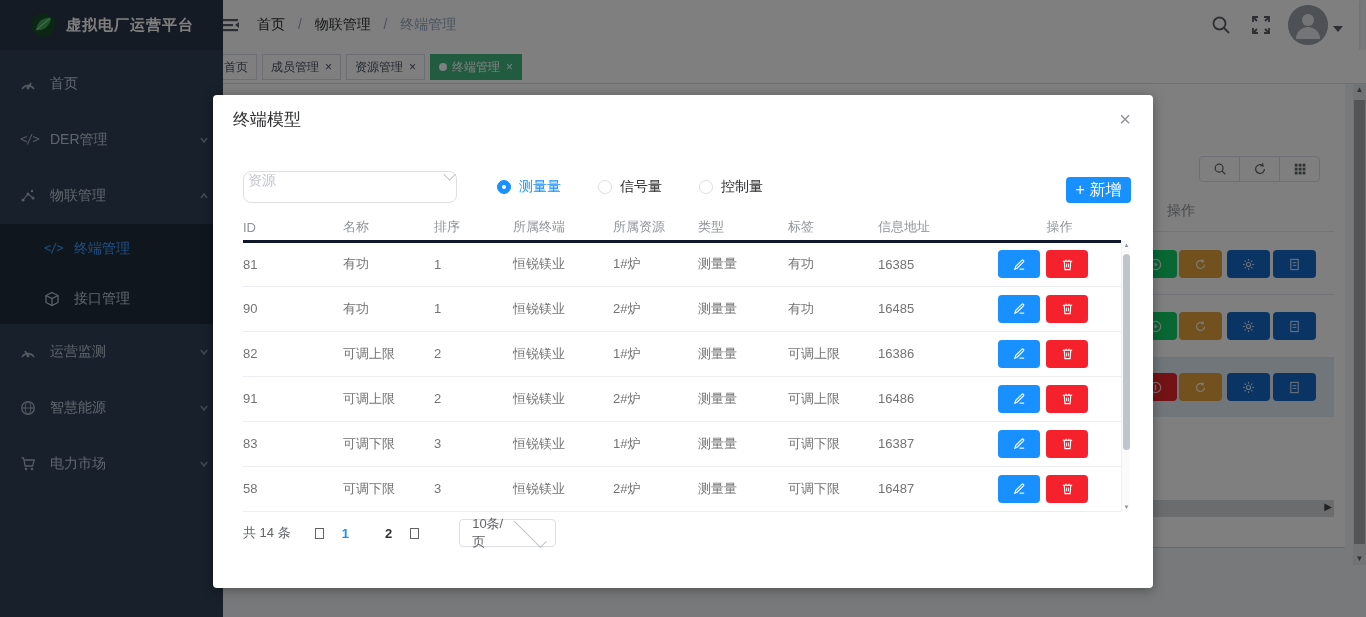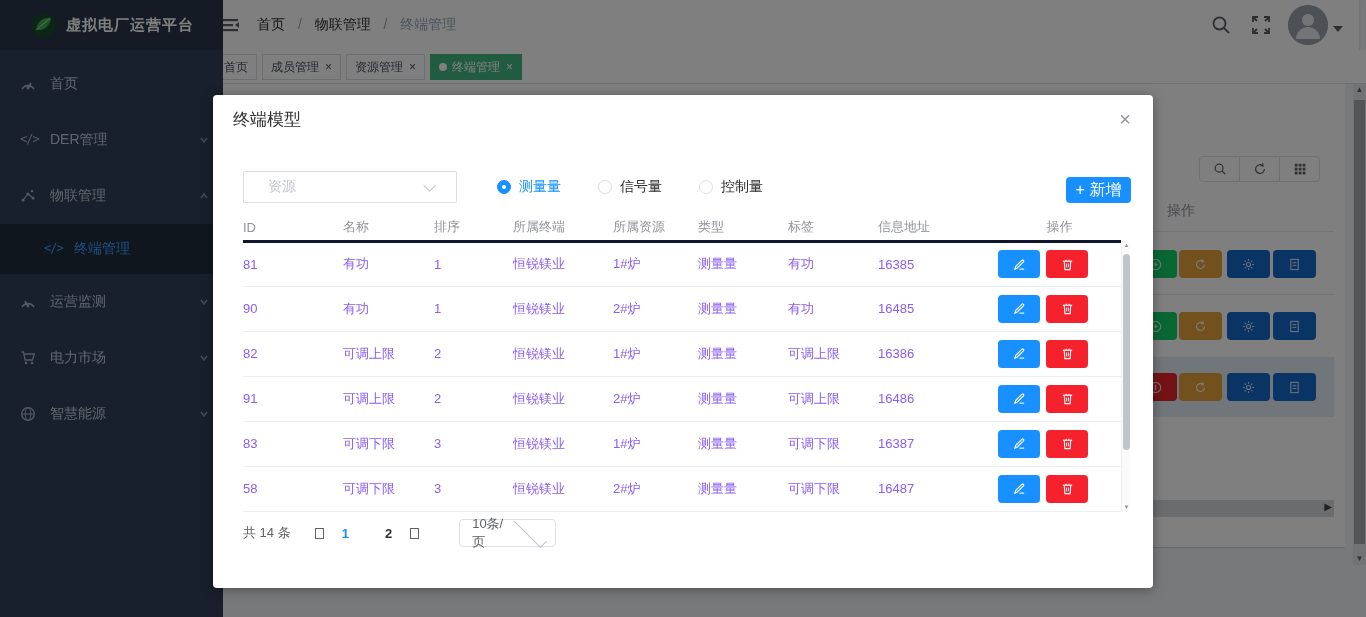--- a/index.html
+++ b/index.html
@@ -58,38 +58,38 @@
   .page-scrollbar .ps-up { position:absolute; top:1px; left:0; width:13px; text-align:center; font-size:8px; color:#606266; cursor:pointer; }
   .page-scrollbar .ps-down { position:absolute; bottom:2px; left:0; width:13px; text-align:center; font-size:8px; color:#606266; cursor:pointer; }
   .page-scrollbar .ps-thumb { position:absolute; top:16px; left:1px; width:11px; height:444px; background:#a6a8ab; cursor:pointer; }
 
   
   .overlay { position:absolute; left:0; top:0; width:1366px; height:617px; background:rgba(0,0,0,0.5); z-index:5; }
   .modal { position:absolute; left:213px; top:95px; width:940px; height:493px; background:#fff; border-radius:4px; box-shadow:0 2px 12px rgba(0,0,0,0.35); z-index:6; }
   .modal-title { position:absolute; left:20px; top:13px; font-size:17px; color:#303133; }
   .modal-close { position:absolute; left:900px; top:12px; width:24px; height:24px; font-size:20px; color:#909399; text-align:center; line-height:24px; cursor:pointer; }
 
-  .m-select { position:absolute; left:30px; top:76px; width:214px; height:32px; border:1px solid #dcdfe6; border-radius:1px; display:flex; align-items:center; padding:0 24px; cursor:pointer; }
+  .m-select { position:absolute; left:30px; top:76px; width:214px; height:32px; border:1px solid #dcdfe6; border-radius:8px; display:flex; padding:0 4px; cursor:pointer; }
   .m-select .placeholder { color:#c0c4cc; font-size:14px; flex:1; }
   .chev-down { width:9px; height:9px; border-right:1.5px solid #c0c4cc; border-bottom:1.5px solid #c0c4cc; transform:rotate(45deg) translateY(-3px); }
 
   .radio-group { position:absolute; left:284px; top:76px; height:32px; display:flex; align-items:center; gap:37px; }
   .radio-item { display:flex; align-items:center; cursor:pointer; }
   .radio-dot { width:14px; height:14px; border-radius:50%; border:1px solid #dcdfe6; background:#fff; margin-right:8px; position:relative; }
   .radio-item.checked .radio-dot { background:#1890ff; border-color:#1890ff; }
   .radio-item.checked .radio-dot::after { content:""; position:absolute; left:4px; top:4px; width:4px; height:4px; border-radius:50%; background:#fff; }
   .radio-label { font-size:14px; color:#303133; }
   .radio-item.checked .radio-label { color:#1890ff; }
 
   .add-btn { position:absolute; left:853px; top:82px; width:65px; height:26px; background:#1890ff; border:none; border-radius:4px; color:#fff; font-size:16px; cursor:pointer; }
 
   .m-table { position:absolute; left:30px; top:120px; width:887px; }
   table.grid { border-collapse:collapse; table-layout:fixed; width:878px; }
   table.grid th { height:26px; text-align:left; font-size:13px; color:#909399; font-weight:500; border-bottom:3px solid #0f172a; }
-  table.grid td { height:45px; font-size:13px; color:#8b5cf6; border-bottom:1px solid #ebeef5; }
+  table.grid td { height:45px; font-size:13px; color:#737373; border-bottom:1px solid #ebeef5; }
   table.grid th.op, table.grid td.op { text-align:left; }
   table.grid th.op { text-align:center; }
   .row-actions { display:flex; gap:6px; }
   .icon-btn { width:42px; height:28px; border:none; border-radius:4px; color:#fff; display:flex; align-items:center; justify-content:center; cursor:pointer; }
   .icon-btn.edit { background:#1890ff; }
   .icon-btn.del { background:#f5222d; }
 
   .inner-scrollbar { position:absolute; left:878px; top:26px; width:9px; height:270px; background:#fafafa; border-left:1px solid #f0f0f0; }
   .inner-scrollbar .is-up { position:absolute; top:1px; left:0; width:9px; text-align:center; font-size:6px; color:#909399; cursor:pointer; }
   .inner-scrollbar .is-down { position:absolute; bottom:1px; left:0; width:9px; text-align:center; font-size:6px; color:#909399; cursor:pointer; }
@@ -150,56 +150,66 @@
         <span class="mi-label">物联管理</span>
         <svg class="chev" viewBox="0 0 10 10">
             <polyline points="2,7 5,3 8,7" fill="none" stroke="currentColor" stroke-width="1.4"></polyline>
           </svg>
       </div>
       <div class="submenu">
         <div class="sub-item active">
           <span class="mi-icon code-glyph">&lt;/&gt;</span>
           <span>终端管理</span>
         </div>
+        <div class="sub-item">
+          <span class="mi-icon">
+            <svg viewBox="0 0 16 16" width="16" height="16">
+                <polygon points="8,1.5 14,4.5 14,11.5 8,14.5 2,11.5 2,4.5" fill="none" stroke="currentColor" stroke-width="1.2"></polygon>
+                <polyline points="2,4.5 8,7.5 14,4.5" fill="none" stroke="currentColor" stroke-width="1.2"></polyline>
+                <line x1="8" y1="7.5" x2="8" y2="14.5" stroke="currentColor" stroke-width="1.2"></line>
+              </svg>
+          </span>
+          <span>接口管理</span>
+        </div>
       </div>
       <div class="menu-item">
         <span class="mi-icon">
           <svg viewBox="0 0 16 16" width="16" height="16">
               <path d="M2 13 A7 7 0 0 1 14 13" fill="none" stroke="currentColor" stroke-width="1.6"></path>
               <line x1="8" y1="12" x2="5" y2="7" stroke="currentColor" stroke-width="1.6"></line>
               <circle cx="8" cy="12" r="1.4" fill="currentColor"></circle>
             </svg>
         </span>
         <span class="mi-label">运营监测</span>
         <svg class="chev" viewBox="0 0 10 10">
             <polyline points="2,3 5,7 8,3" fill="none" stroke="currentColor" stroke-width="1.4"></polyline>
           </svg>
       </div>
       <div class="menu-item">
         <span class="mi-icon">
           <svg viewBox="0 0 16 16" width="16" height="16">
+              <circle cx="8" cy="8" r="6.3" fill="none" stroke="currentColor" stroke-width="1.3"></circle>
+              <ellipse cx="8" cy="8" rx="2.8" ry="6.3" fill="none" stroke="currentColor" stroke-width="1"></ellipse>
+              <line x1="1.7" y1="8" x2="14.3" y2="8" stroke="currentColor" stroke-width="1"></line>
+            </svg>
+        </span>
+        <span class="mi-label">智慧能源</span>
+        <svg class="chev" viewBox="0 0 10 10">
+            <polyline points="2,3 5,7 8,3" fill="none" stroke="currentColor" stroke-width="1.4"></polyline>
+          </svg>
+      </div>
+      <div class="menu-item">
+        <span class="mi-icon">
+          <svg viewBox="0 0 16 16" width="16" height="16">
               <path d="M1.5 2 h2 l1.7 8 h7.3 l1.8 -6 H4.2" fill="none" stroke="currentColor" stroke-width="1.3"></path>
               <circle cx="6" cy="13" r="1.3" fill="currentColor"></circle>
               <circle cx="12" cy="13" r="1.3" fill="currentColor"></circle>
             </svg>
         </span>
         <span class="mi-label">电力市场</span>
-        <svg class="chev" viewBox="0 0 10 10">
-            <polyline points="2,3 5,7 8,3" fill="none" stroke="currentColor" stroke-width="1.4"></polyline>
-          </svg>
-      </div>
-      <div class="menu-item">
-        <span class="mi-icon">
-          <svg viewBox="0 0 16 16" width="16" height="16">
-              <circle cx="8" cy="8" r="6.3" fill="none" stroke="currentColor" stroke-width="1.3"></circle>
-              <ellipse cx="8" cy="8" rx="2.8" ry="6.3" fill="none" stroke="currentColor" stroke-width="1"></ellipse>
-              <line x1="1.7" y1="8" x2="14.3" y2="8" stroke="currentColor" stroke-width="1"></line>
-            </svg>
-        </span>
-        <span class="mi-label">智慧能源</span>
         <svg class="chev" viewBox="0 0 10 10">
             <polyline points="2,3 5,7 8,3" fill="none" stroke="currentColor" stroke-width="1.4"></polyline>
           </svg>
       </div>
     </nav>
   </aside>
 
   <header class="navbar">
     <svg class="hamburger" viewBox="0 0 20 20">
       <rect x="2" y="4" width="16" height="2.2" fill="currentColor"></rect>

